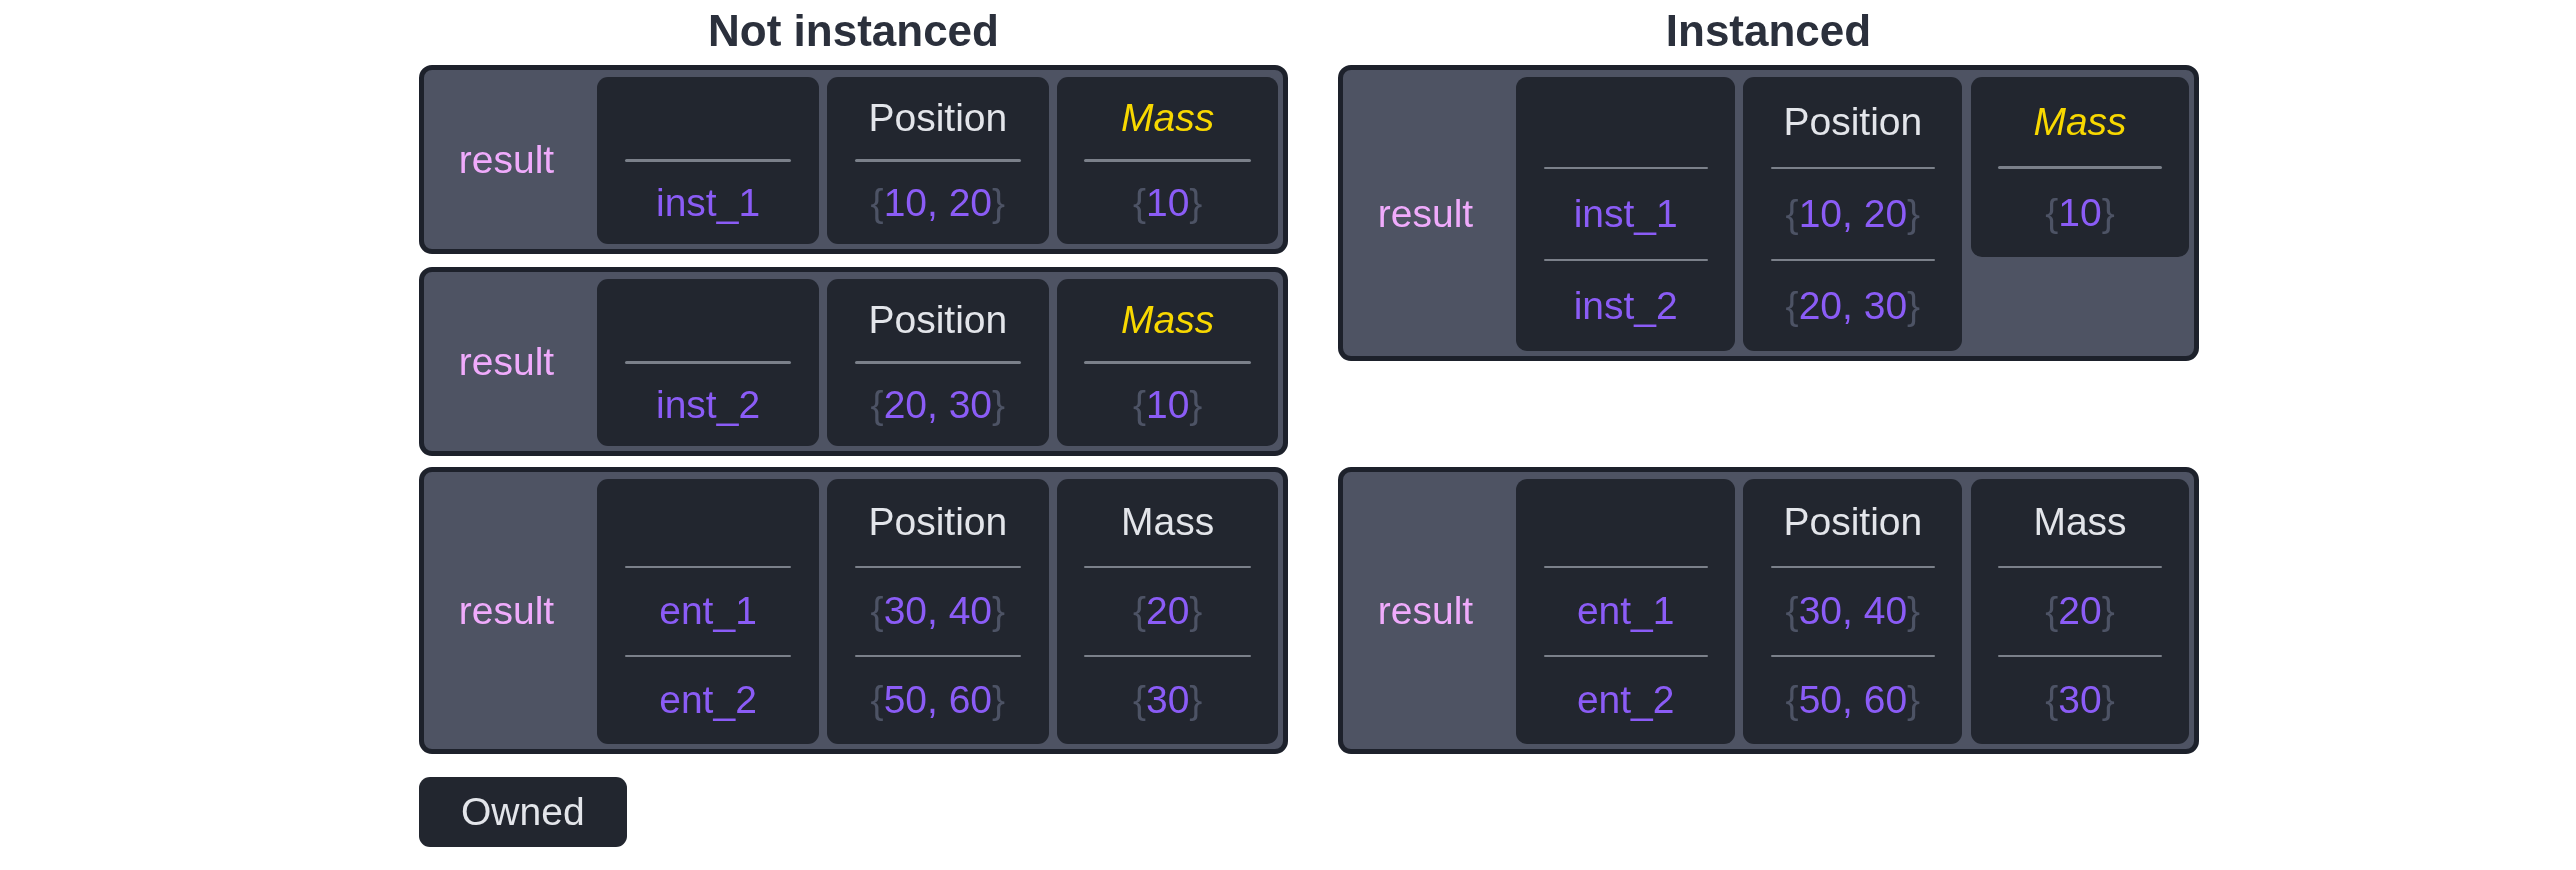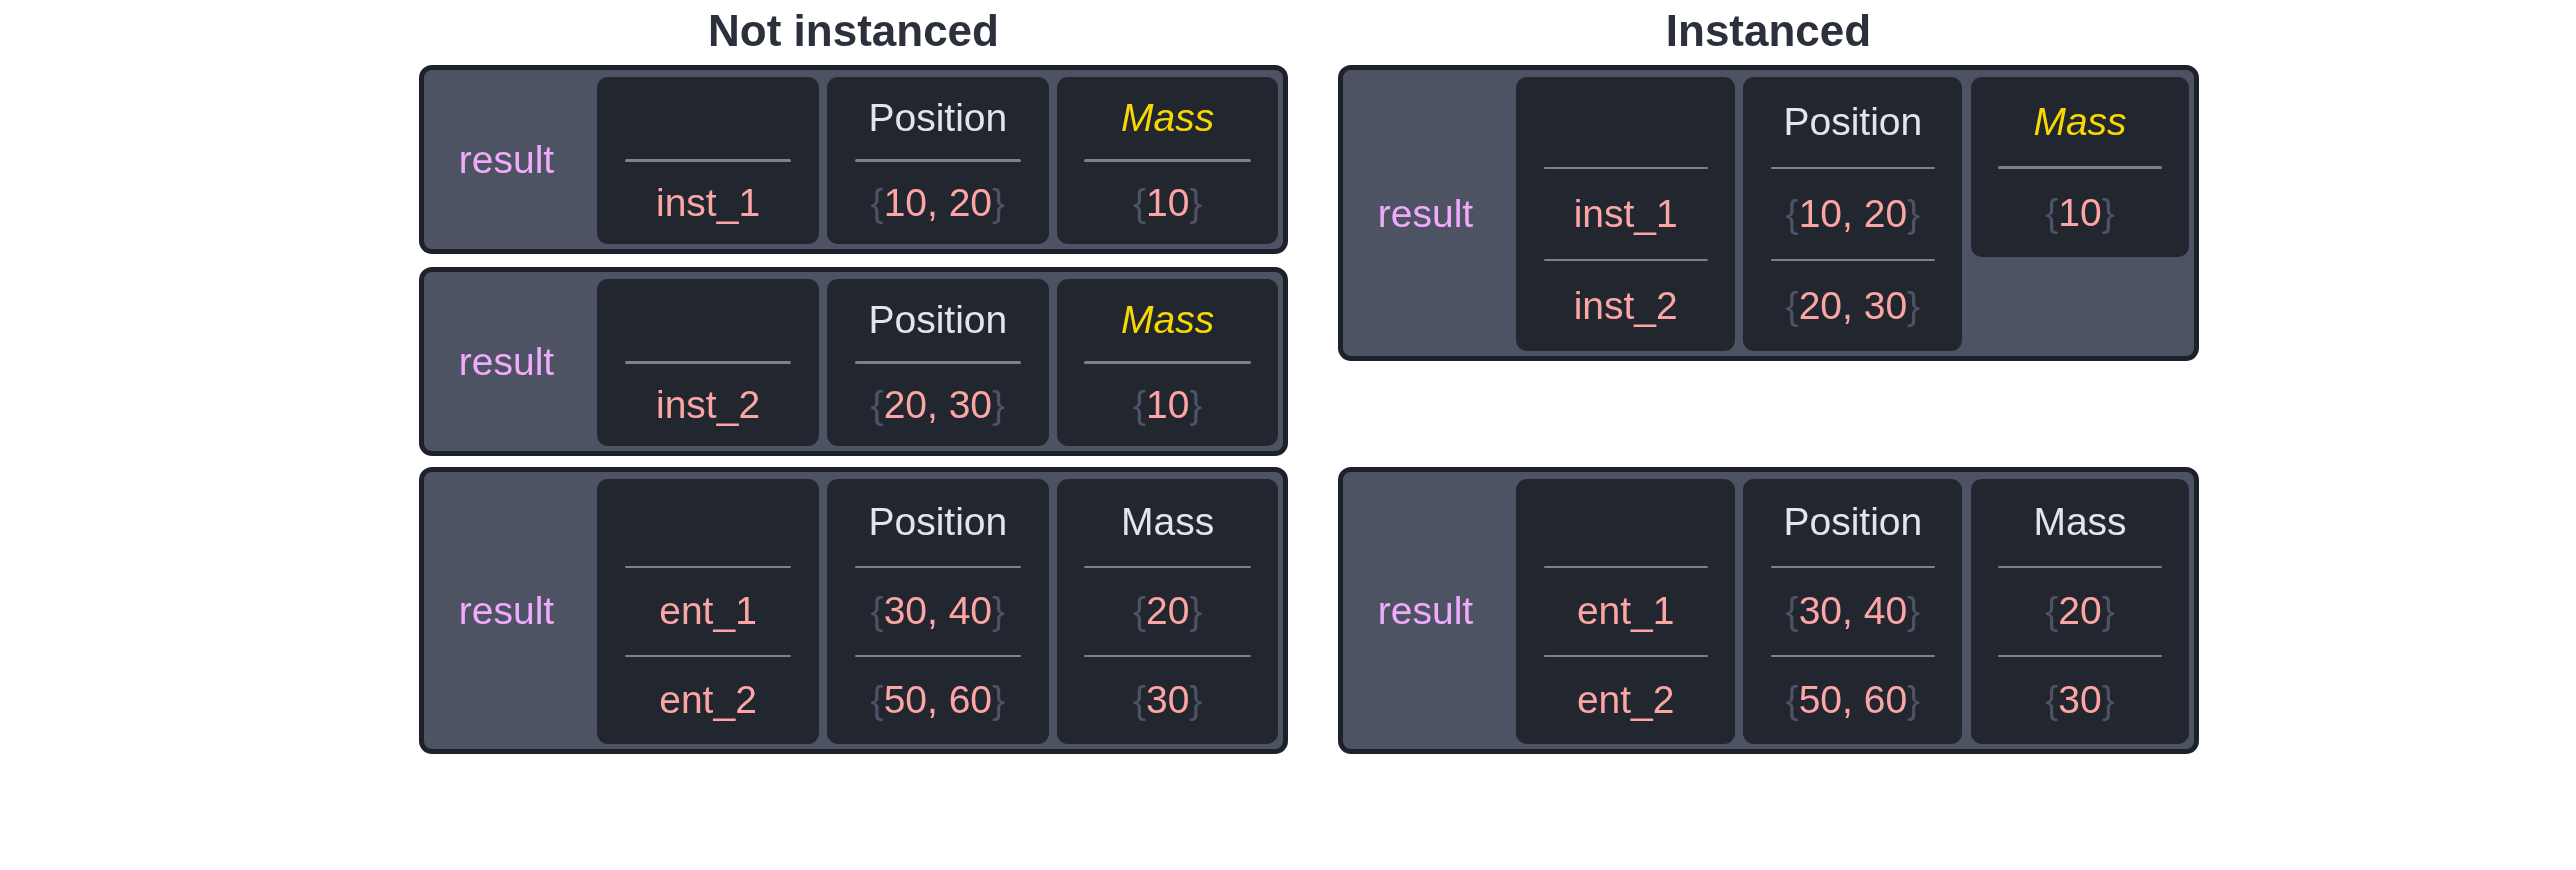--- a/index.html
+++ b/index.html
@@ -71,21 +71,21 @@
   }
   .rule {
     flex: 0 0 2.8px;
     height: 2.8px;
     background: #7b808a;
     border-radius: 1.8px;
     margin: 0 27.5px;
   }
   .white  { color: #e3e5ea; }
   .yellow { color: #f8d800; font-style: italic; }
-  .green  { color: #fca5a5; }
+  .green  { color: #8b5cf6; }
   .brace  { color: #4d5365; }
 
   .legend {
     position: absolute;
     left: 419px;
     top: 777px;
     display: flex;
     gap: 14.7px;
   }
   .chip {
@@ -272,16 +272,17 @@
       <div class="rule"></div>
       <div class="sect">
           <span class="brace">{</span>
           <span class="green">30</span>
           <span class="brace">}</span>
         </div>
     </div>
   </div>
 
   <div class="legend">
+    <div class="chip white">Owned</div>
   </div>
 
 </div>
 
 
 </body></html>

